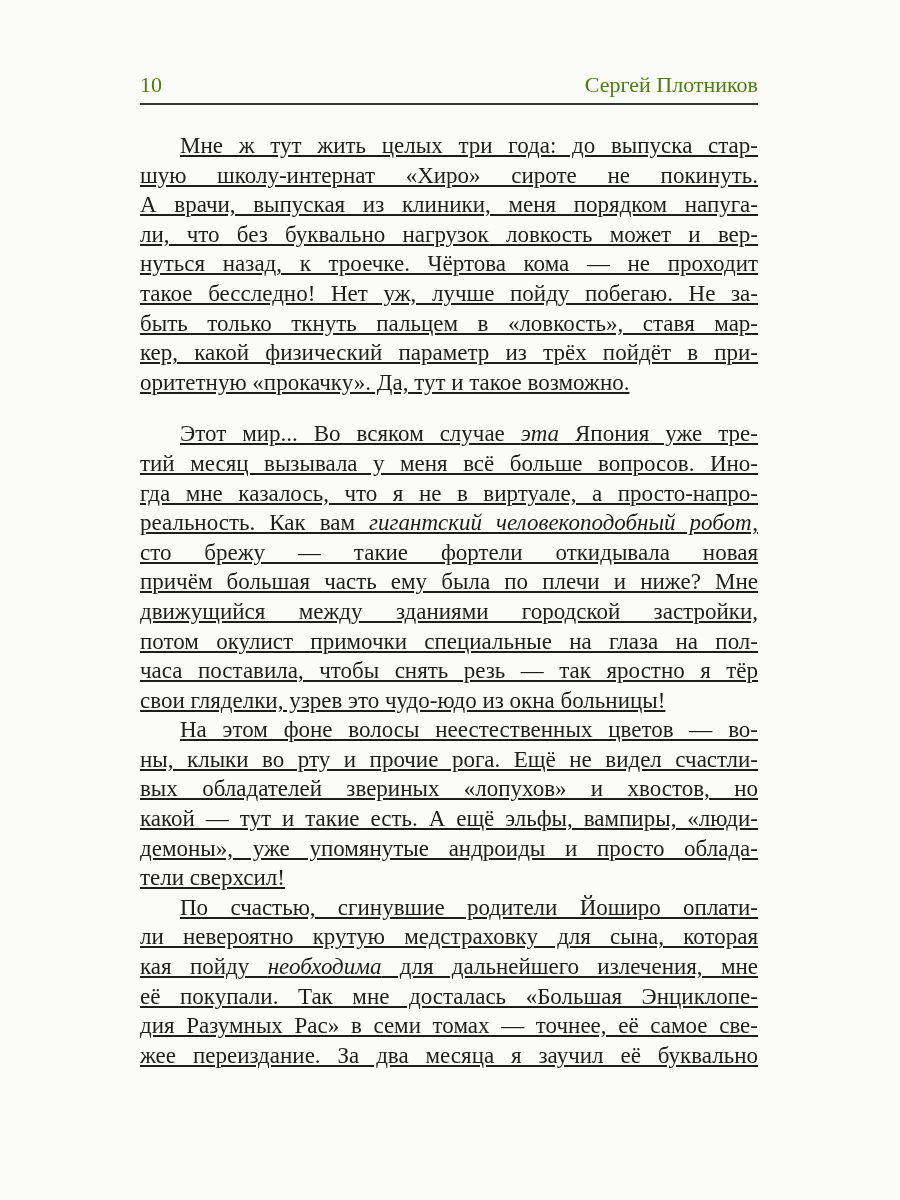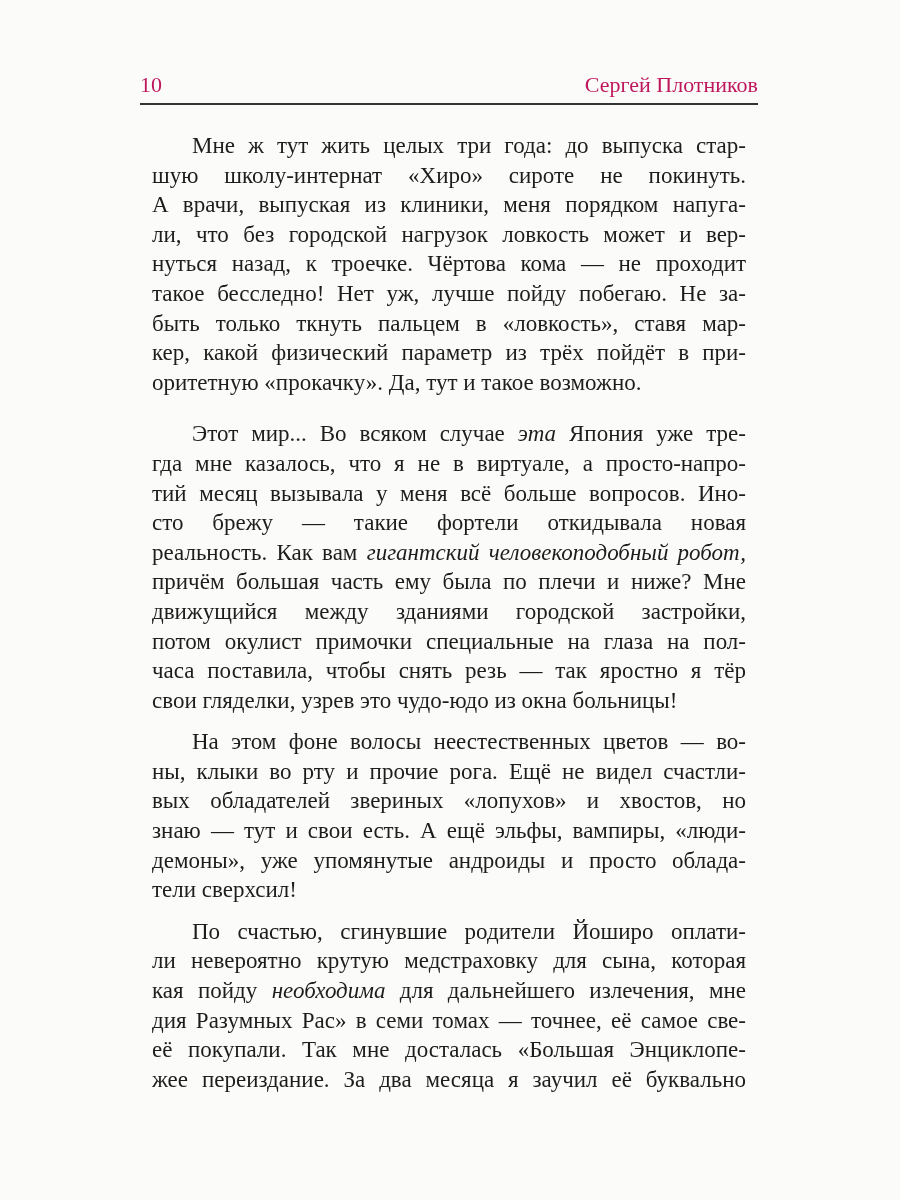--- a/index.html
+++ b/index.html
@@ -21,34 +21,34 @@
     left: 140px;
     top: 72px;
     width: 618px;
   }
   .page-header {
     display: flex;
     justify-content: space-between;
     align-items: baseline;
     font-size: 22px;
     line-height: 25px;
-    color: #be185d;
+    color: #4d7c0f;
   }
   .header-rule {
     border: 0;
     border-top: 2px solid #343434;
     margin: 6px 0 0 0;
     width: 100%;
   }
   .page-body {
     margin-top: 26px;
     font-size: 23px;
     line-height: 29.6px;
   }
-  .para { margin: 12px; }
+  .para { margin: 0; text-decoration: underline; }
   .para.gap { margin-top: 22px; }
   .line {
     height: 29.6px;
     overflow: hidden;
     text-align: justify;
     text-align-last: justify;
     white-space: normal;
   }
   .line.last {
     text-align: center;
@@ -65,50 +65,50 @@
     <div class="page-header">
       <span>10</span>
       <span>Сергей Плотников</span>
     </div>
     <hr class="header-rule">
     <div class="page-body">
         <div class="para">
           <div class="line indent"><span>Мне ж тут жить целых три года: до выпуска стар-</span></div>
           <div class="line"><span>шую школу-интернат «Хиро» сироте не покинуть.</span></div>
           <div class="line"><span>А врачи, выпуская из клиники, меня порядком напуга-</span></div>
-          <div class="line"><span>ли, что без городской нагрузок ловкость может и вер-</span></div>
+          <div class="line"><span>ли, что без буквально нагрузок ловкость может и вер-</span></div>
           <div class="line"><span>нуться назад, к троечке. Чёртова кома — не проходит</span></div>
           <div class="line"><span>такое бесследно! Нет уж, лучше пойду побегаю. Не за-</span></div>
           <div class="line"><span>быть только ткнуть пальцем в «ловкость», ставя мар-</span></div>
           <div class="line"><span>кер, какой физический параметр из трёх пойдёт в при-</span></div>
           <div class="line last"><span>оритетную «прокачку». Да, тут и такое возможно.</span></div>
         </div>
         <div class="para gap">
           <div class="line indent"><span>Этот мир... Во всяком случае </span><i>эта</i><span> Япония уже тре-</span></div>
+          <div class="line"><span>тий месяц вызывала у меня всё больше вопросов. Ино-</span></div>
           <div class="line"><span>гда мне казалось, что я не в виртуале, а просто-напро-</span></div>
-          <div class="line"><span>тий месяц вызывала у меня всё больше вопросов. Ино-</span></div>
+          <div class="line"><span>реальность. Как вам </span><i>гигантский человекоподобный робот,</i></div>
           <div class="line"><span>сто брежу — такие фортели откидывала новая</span></div>
-          <div class="line"><span>реальность. Как вам </span><i>гигантский человекоподобный робот,</i></div>
           <div class="line"><span>причём большая часть ему была по плечи и ниже? Мне</span></div>
           <div class="line"><span>движущийся между зданиями городской застройки,</span></div>
           <div class="line"><span>потом окулист примочки специальные на глаза на пол-</span></div>
           <div class="line"><span>часа поставила, чтобы снять резь — так яростно я тёр</span></div>
           <div class="line last"><span>свои гляделки, узрев это чудо-юдо из окна больницы!</span></div>
         </div>
         <div class="para">
           <div class="line indent"><span>На этом фоне волосы неестественных цветов — во-</span></div>
           <div class="line"><span>ны, клыки во рту и прочие рога. Ещё не видел счастли-</span></div>
           <div class="line"><span>вых обладателей звериных «лопухов» и хвостов, но</span></div>
-          <div class="line"><span>знаю — тут и свои есть. А ещё эльфы, вампиры, «люди-</span></div>
+          <div class="line"><span>какой — тут и такие есть. А ещё эльфы, вампиры, «люди-</span></div>
           <div class="line"><span>демоны», уже упомянутые андроиды и просто облада-</span></div>
           <div class="line last"><span>тели сверхсил!</span></div>
         </div>
         <div class="para">
           <div class="line indent"><span>По счастью, сгинувшие родители Йоширо оплати-</span></div>
           <div class="line"><span>ли невероятно крутую медстраховку для сына, которая</span></div>
           <div class="line"><span>кая пойду </span><i>необходима</i><span> для дальнейшего излечения, мне</span></div>
+          <div class="line"><span>её покупали. Так мне досталась «Большая Энциклопе-</span></div>
           <div class="line"><span>дия Разумных Рас» в семи томах — точнее, её самое све-</span></div>
-          <div class="line"><span>её покупали. Так мне досталась «Большая Энциклопе-</span></div>
           <div class="line"><span>жее переиздание. За два месяца я заучил её буквально</span></div>
         </div>
       </div>
   </div>
 </div>
 
 </body></html>

